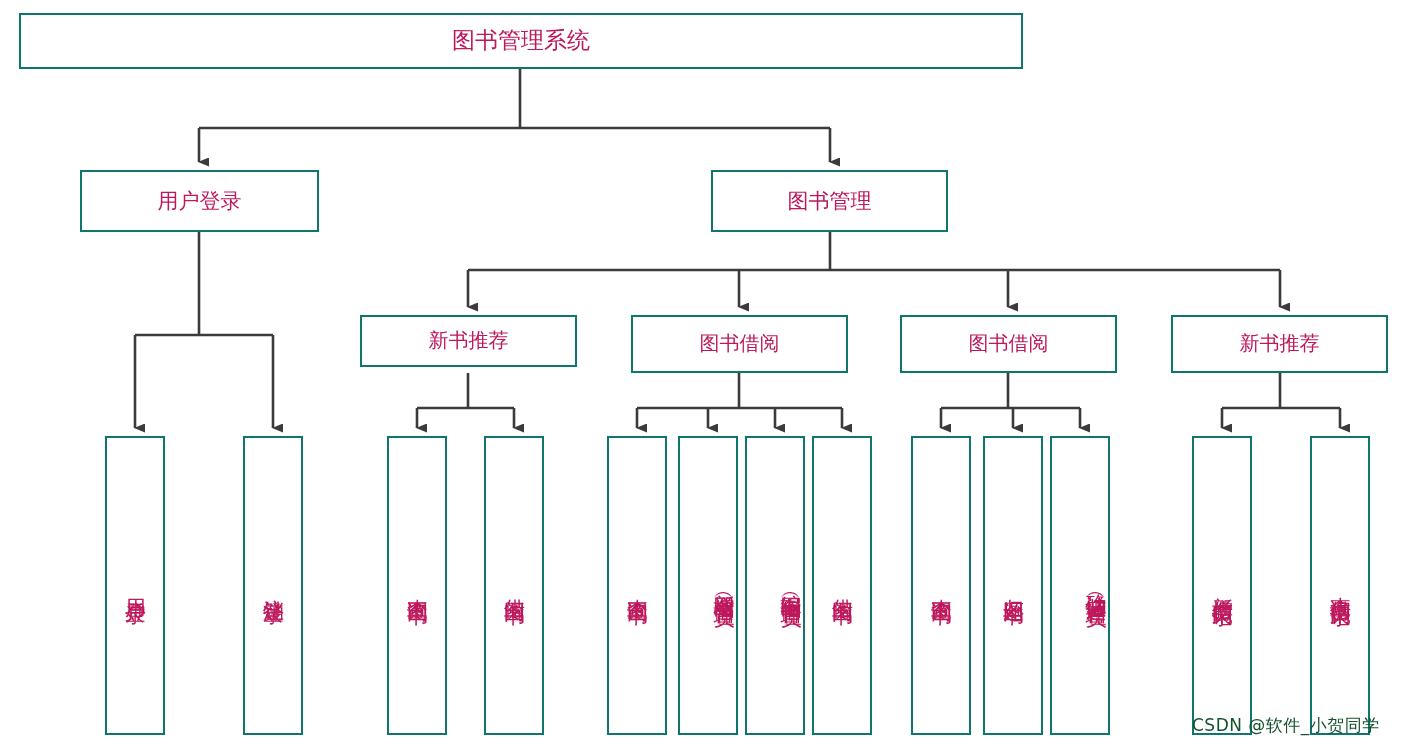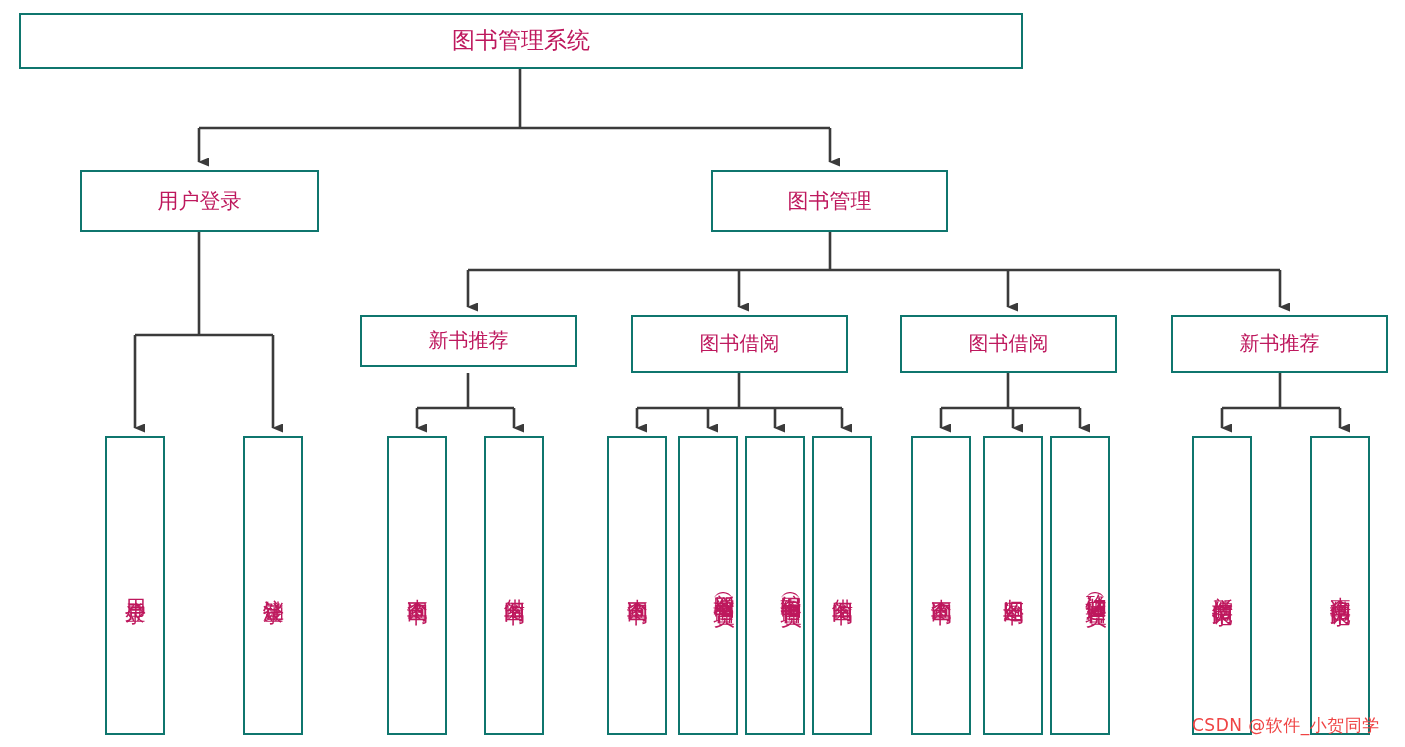--- a/index.html
+++ b/index.html
@@ -55,21 +55,21 @@
     padding: 6px 0;
     align-items: flex-start;
     justify-content: center;
   }
   .node.leaf.short {
     align-items: center;
   }
   .watermark {
     position: absolute;
     font-size: 17px;
-    color: #ef4444;
+    color: #14532d;
     white-space: nowrap;
     letter-spacing: 0.5px;
   }
 </style>
 </head>
 <body>
 
 <div id="canvas">
 
   <svg id="wires" viewBox="0 0 1405 747" width="1405" height="747">

